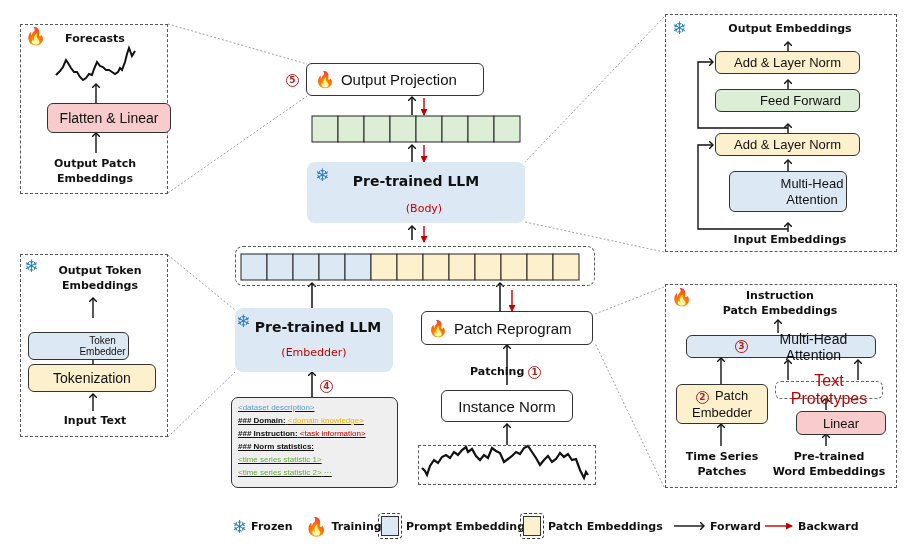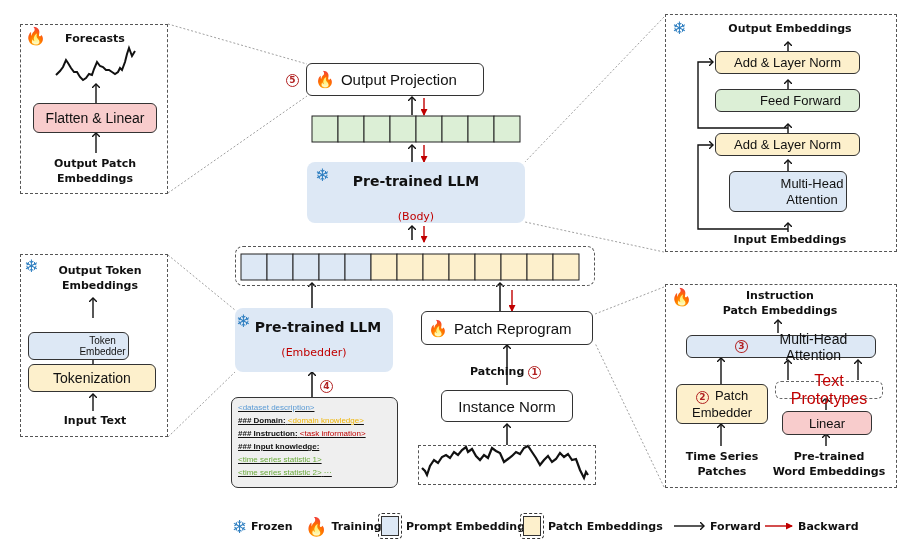--- a/index.html
+++ b/index.html
@@ -8,21 +8,21 @@
   #canvas { position:absolute; left:0; top:0; }
   .abs { position:absolute; }
   .box { position:absolute; box-sizing:border-box; border:1.2px solid #333; border-radius:6px;
          display:flex; align-items:center; justify-content:center; text-align:center;
          font-family:"Liberation Sans", sans-serif; }
   .dash { position:absolute; box-sizing:border-box; border:1.5px dashed #555; }
   .lbl { position:absolute; font-family:"DejaVu Sans", sans-serif; font-weight:bold; font-size:11px;
          text-align:center; line-height:15px; white-space:nowrap; }
   .blue { background:#dde8f5;padding-left:48px; }
   .yellow { background:#fdf0cc; }
-  .pink { background:#f8cccc; }
+  .pink { background:#f8cccc;margin-left:14px; }
   .green { background:#dcefd6;padding-left:26px; }
   .white { background:#ffffff; }
   .num { display:inline-flex; align-items:center; justify-content:center; width:13px; height:13px;
          border:1.6px solid #b22222; border-radius:50%; color:#b22222; font-size:9px; font-weight:bold;
          font-family:"DejaVu Sans", sans-serif; box-sizing:border-box; line-height:1; }
   .icon { position:absolute; font-size:17px; line-height:1; }
   .snow { color:#2f7fc1; }
   .flame { color:#f08a1c; }
   .prompt { position:absolute; box-sizing:border-box; border:1.2px solid #333; border-radius:7px;
             background:#efefef; padding:3px 6px; font-family:"Liberation Sans", sans-serif;
@@ -160,37 +160,37 @@
 
 <div class="box white" style="left:306px;top:63px;width:178px;height:33px;font-size:15px;justify-content:flex-start;padding-left:8px;">
   <span class="flame" style="font-size:16px;margin-right:6px;">🔥</span>
   <span>Output Projection</span>
 </div>
 <span class="num abs" style="left:286px;top:74px;">5</span>
 
 <div class="abs" style="left:307px;top:162px;width:218px;height:61px;background:#dde8f5;border-radius:8px;">
   <span class="icon snow" style="left:8px;top:5px;">❄</span>
   <div class="lbl" style="left:0;top:12px;width:218px;font-size:14px;">Pre-trained LLM</div>
-  <div class="abs" style="left:0;top:48px;width:218px;text-align:center;font-size:11px;color:#c00000;">(Body)</div>
+  <div class="abs" style="left:0;top:40px;width:218px;text-align:center;font-size:11px;color:#c00000;padding-left:8px;">(Body)</div>
 </div>
 
 <div class="dash" style="left:235px;top:246px;width:360px;height:40px;border-radius:8px;"></div>
 
 <div class="abs" style="left:235px;top:308px;width:158px;height:64px;background:#dde8f5;border-radius:8px;">
   <span class="icon snow" style="left:1px;top:5px;">❄</span>
   <div class="lbl" style="left:0;top:12px;width:158px;font-size:14px;padding-left:8px;box-sizing:border-box;">Pre-trained LLM</div>
   <div class="abs" style="left:0;top:38px;width:158px;text-align:center;font-size:11px;color:#c00000;">(Embedder)</div>
 </div>
 <span class="num abs" style="left:320px;top:380px;">4</span>
 
 <div class="prompt" style="left:231px;top:397px;width:167px;height:91px;text-decoration:underline;">
   <div style="color:#5b9bd5;">&lt;dataset description&gt;</div>
   <div><b>### Domain:</b> <span style="color:#f0b400;">&lt;domain knowledge&gt;</span></div>
   <div><b>### Instruction:</b> <span style="color:#c00000;">&lt;task information&gt;</span></div>
-  <div><b>### Input knowledge:</b></div>
+  <div><b>### Norm statistics:</b></div>
   <div style="color:#6aaa3a;">&lt;time series statistic 1&gt;</div>
   <div style="color:#6aaa3a;"><span>&lt;time series statistic 2&gt;</span> <span>···</span></div>
 </div>
 
 <div class="box white" style="left:421px;top:311px;width:172px;height:34px;font-size:15px;justify-content:flex-start;padding-left:6px;">
   <span class="flame" style="font-size:16px;margin-right:6px;">🔥</span>
   <span>Patch Reprogram</span>
 </div>
 <div class="lbl" style="left:470px;top:364px;width:90px;text-align:left;">
   <span>Patching</span>

